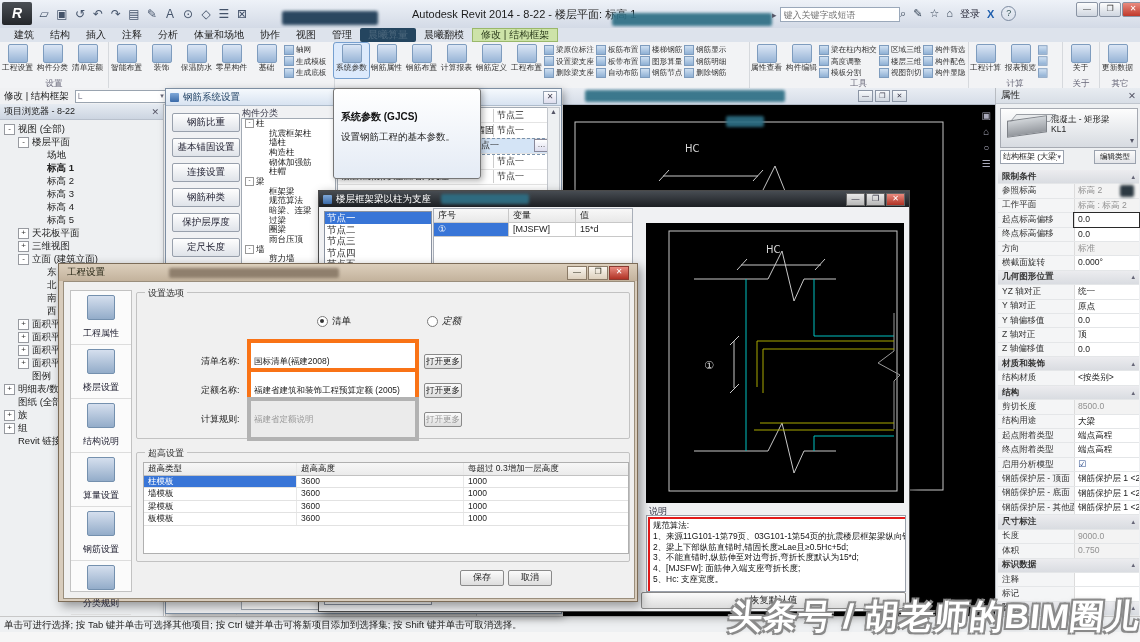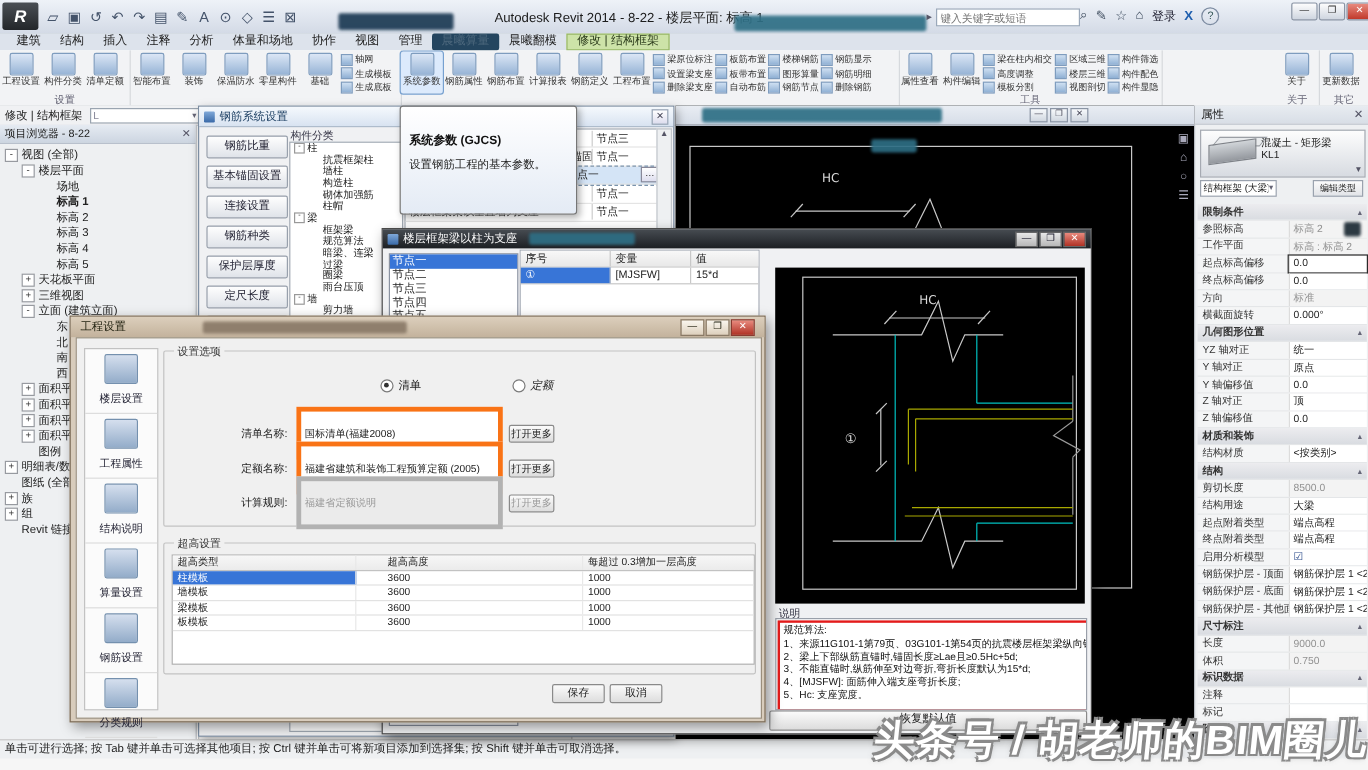--- a/index.html
+++ b/index.html
@@ -126,21 +126,21 @@
   .psrow{position:absolute;display:flex;align-items:center;gap:0;width:100%;}
   .psrow .plab{width:46px;font-size:9px;color:#222;flex:none;}
   .psrow .pin{width:158px;height:12px;border:4px solid #f97316;background:#fff;font-size:8.5px;line-height:12px;padding:12px 3px;white-space:nowrap;overflow:hidden;flex:none;}
   .psrow .pbtn{margin-left:5px;width:36px;height:13px;border:1px solid #8a8a8a;background:linear-gradient(#fbfbfb,#ddd);font-size:8.5px;line-height:12px;text-align:center;border-radius:2px;flex:none;}
   .psrow.disabled .pin{background:#ebebeb;color:#999;border-color:#b2b2b2;}
   .psrow.disabled .pbtn{color:#999;}
   #httable{position:absolute;left:6px;top:9px;width:484px;height:90px;background:#fff;border:1px solid #b0b0b0;}
   .htrow{display:flex;height:11.5px;font-size:8.5px;border-bottom:1px solid #e2e2e2;}
   .htrow.hdr{background:linear-gradient(#f7f7f7,#ebebeb);border-bottom:1px solid #c2c2c2;}
   .htrow .c1{width:148px;padding-left:4px;line-height:11.5px;border-right:1px solid #e8e8e8;}
-  .htrow .c2{width:162px;padding-left:4px;line-height:11.5px;border-right:1px solid #e8e8e8;margin-left:22px;}
+  .htrow .c2{width:162px;padding-left:4px;line-height:11.5px;border-right:1px solid #e8e8e8;}
   .htrow .c3{flex:1;padding-left:4px;line-height:11.5px;}
   .htrow .c1.selected{background:#3875d7;color:#fff;}
   .psbutton{position:absolute;width:42px;height:14px;background:linear-gradient(#fbfbfb,#ddd);border:1px solid #8a8a8a;font-size:9px;line-height:13px;text-align:center;border-radius:2px;}
   
   #props{left:995px;top:88px;width:145px;height:554px;background:#eef0f2;border-left:1px solid #b8bcc2;}
   #propshdr{height:15px;display:flex;justify-content:space-between;align-items:center;font-size:9.5px;padding:0 5px;background:linear-gradient(#e8ecf1,#d8dee6);border-bottom:1px solid #c0c6ce;}
   #typebox{position:absolute;left:4px;top:20px;width:136px;height:38px;background:linear-gradient(#fdfdfd,#d7dbe1);border:1px solid #a6aab2;}
   #beamimg{position:absolute;left:6px;top:9px;width:38px;height:15px;background:linear-gradient(#d0d4d8,#93979d);transform:skewY(-8deg);border:1px solid #7e8288;}
   #beamtop{position:absolute;left:6px;top:5px;width:38px;height:6px;background:#e8eaec;transform:skewX(-40deg) translateX(6px);border:1px solid #9a9ea4;}
   #typetext{position:absolute;left:50px;top:5px;font-size:8.5px;line-height:10px;color:#222;}
@@ -423,20 +423,44 @@
               <span class="sic"></span>
               <span>构件配色</span>
             </div>
             <div class="sbtn">
               <span class="sic"></span>
               <span>构件显隐</span>
             </div>
           </div>
       </div>
       <div class="glabel">工具</div>
+    </div>
+    <div class="rgroup" style="left:968px;width:94px;">
+      <div class="gbody">
+        <div class="rbtn">
+            <span class="ric"></span>
+            <span class="rlbl">工程计算</span>
+          </div>
+        <div class="rbtn">
+            <span class="ric"></span>
+            <span class="rlbl">报表预览</span>
+          </div>
+        <div class="scol">
+          <div class="sbtn">
+              <span class="sic"></span>
+            </div>
+          <div class="sbtn">
+              <span class="sic"></span>
+            </div>
+          <div class="sbtn">
+              <span class="sic"></span>
+            </div>
+        </div>
+      </div>
+      <div class="glabel">计算</div>
     </div>
     <div class="rgroup" style="left:1063px;width:36px;">
       <div class="gbody">
           <div class="rbtn">
             <span class="ric"></span>
             <span class="rlbl">关于</span>
           </div>
         </div>
       <div class="glabel">关于</div>
     </div>
@@ -799,22 +823,22 @@
       <span class="blur" style="width:170px;height:10px;background:#8a7a68;display:inline-block;margin-left:60px;"></span>
       <div id="psbtns">
         <span class="wb">—</span>
         <span class="wb">❐</span>
         <span class="wb close">✕</span>
       </div>
     </div>
     <div id="psbody">
       <div id="pssidebar">
 
-      <div class="psitem"><span class="psic"></span><span>楼层设置</span></div>
-          <div class="psitem"><span class="psic"></span><span>工程属性</span></div>
+      <div class="psitem"><span class="psic"></span><span>工程属性</span></div>
+          <div class="psitem"><span class="psic"></span><span>楼层设置</span></div>
           <div class="psitem"><span class="psic"></span><span>结构说明</span></div>
           <div class="psitem"><span class="psic"></span><span>算量设置</span></div>
           <div class="psitem"><span class="psic"></span><span>钢筋设置</span></div>
           <div class="psitem"><span class="psic"></span><span>分类规则</span></div>
         </div>
       <div class="gbox" style="left:72px;top:10px;width:492px;height:145px;">
         <span class="gboxlabel">设置选项</span>
         <span class="radio" style="position:absolute;left:180px;top:22px;">
             <span class="rdot on"></span>
             <span>清单</span>

